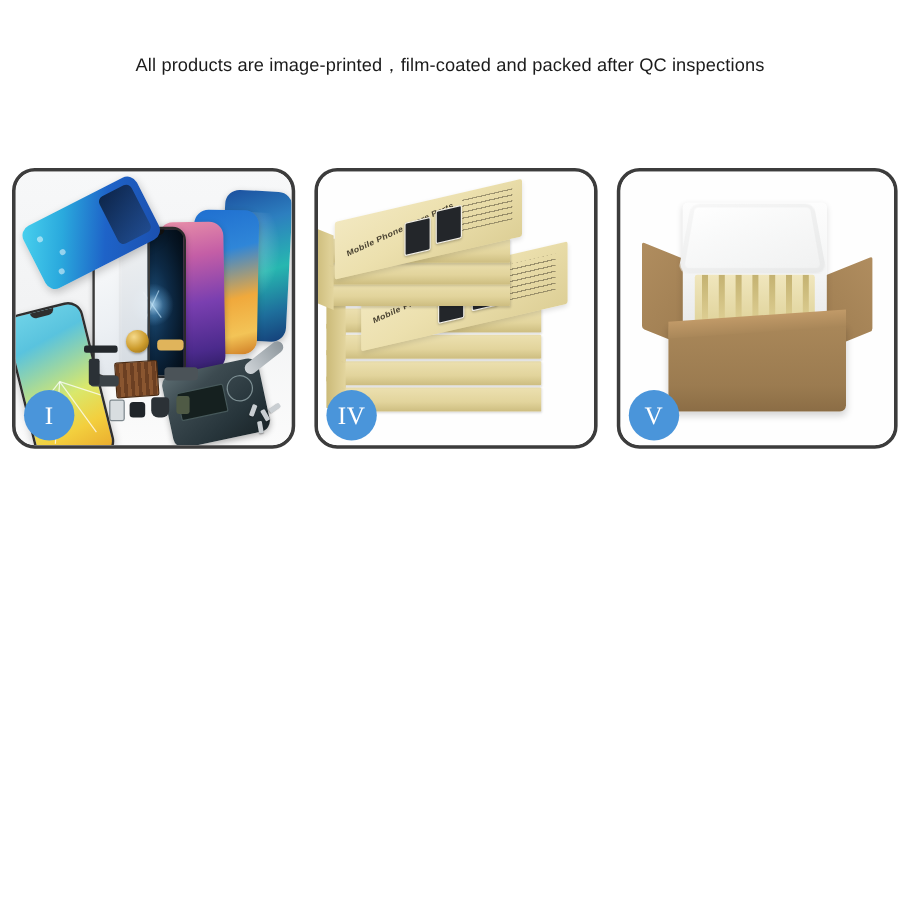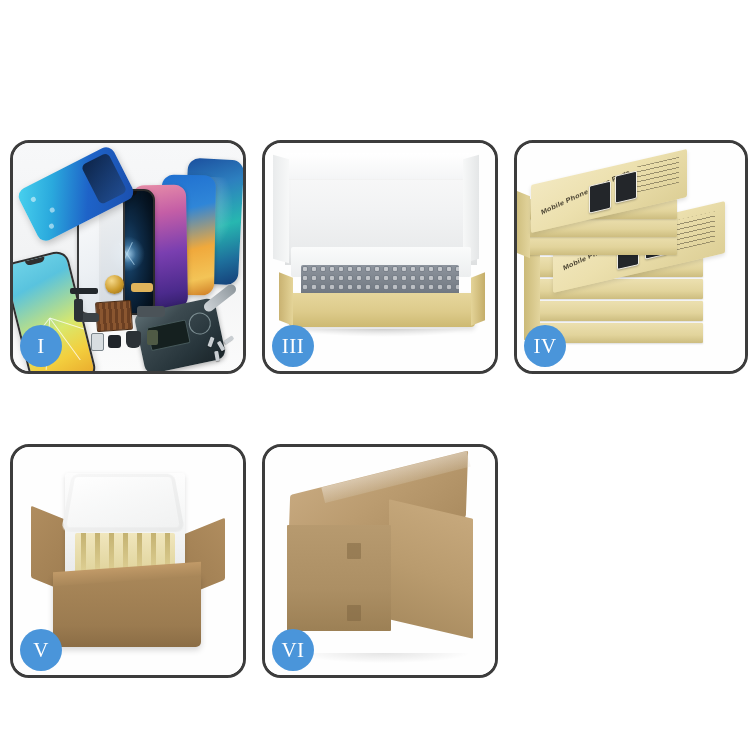--- a/index.html
+++ b/index.html
@@ -454,20 +454,21 @@
   }
   .c6-shadow{
     position:absolute; left:34px; bottom:12px; width:170px; height:10px;
     background: radial-gradient(ellipse at 50% 0, rgba(0,0,0,.10), rgba(0,0,0,0) 72%);
   }
 </style>
 </head>
 <body>
 
 <div class="header">
+  <div class="subtitle">All products are image-printed，film-coated and packed after QC inspections</div>
 </div>
 
 <div class="grid">
 
   <div class="panel">
     <div class="panel-inner">
       <div class="p1-bg"></div>
 
       <div class="phone ph-teal"></div>
       <div class="phone ph-orange">
@@ -518,32 +519,20 @@
         <i style="left:2px;top:2px;transform:rotate(20deg)"></i>
         <i style="left:12px;top:6px;transform:rotate(-30deg)"></i>
         <i style="left:20px;top:0px;transform:rotate(55deg)"></i>
         <i style="left:8px;top:16px;transform:rotate(-10deg)"></i>
       </div>
     </div>
     <div class="badge">I</div>
   </div>
 
 
-  <div class="panel">
-    <div class="panel-inner">
-      <div class="p3-bg"></div>
-      <div class="p3-lid"></div>
-      <div class="p3-lid-r"></div>
-      <div class="p3-foam"></div>
-      <div class="p3-bubble"></div>
-      <div class="p3-tray"></div>
-      <div class="p3-shadow"></div>
-    </div>
-    <div class="badge">III</div>
-  </div>
 
   <div class="panel">
     <div class="panel-inner">
       <div class="p4-bg"></div>
       <div class="stack">
 
         <div class="kbox" style="left:14px; top:150px;">
             <span class="side"></span>
           </div>
         <div class="kbox" style="left:14px; top:128px;">
@@ -599,27 +588,14 @@
         <span class="rib" style="left:62px"></span>
         <span class="rib" style="left:76px"></span>
         <span class="rib" style="left:90px"></span>
       </div>
       <div class="c5-foamlid"></div>
       <div class="c5-body"></div>
     </div>
     <div class="badge">V</div>
   </div>
 
-  <div class="panel">
-    <div class="panel-inner">
-      <div class="p6-bg"></div>
-      <div class="c6-top"></div>
-      <div class="c6-side"></div>
-      <div class="c6-front"></div>
-      <div class="c6-tape"></div>
-      <div class="c6-tab" style="left:82px; top:96px;"></div>
-      <div class="c6-tab" style="left:82px; top:158px;"></div>
-      <div class="c6-shadow"></div>
-    </div>
-    <div class="badge">VI</div>
-  </div>
 
 </div>
 
 </body></html>

